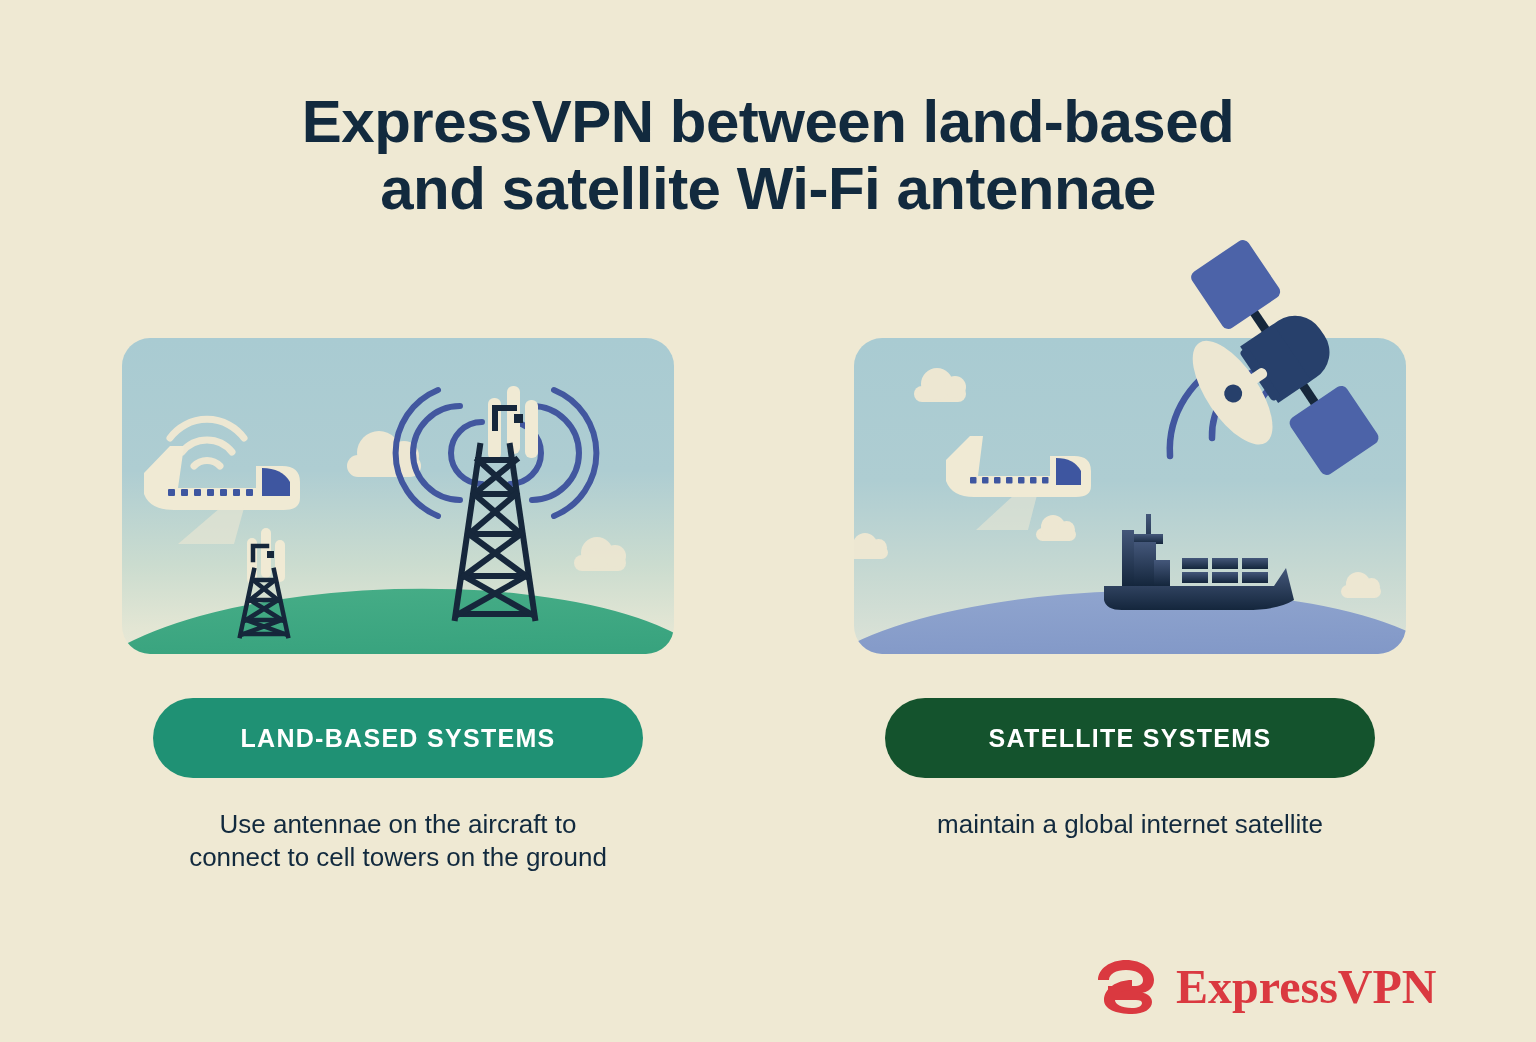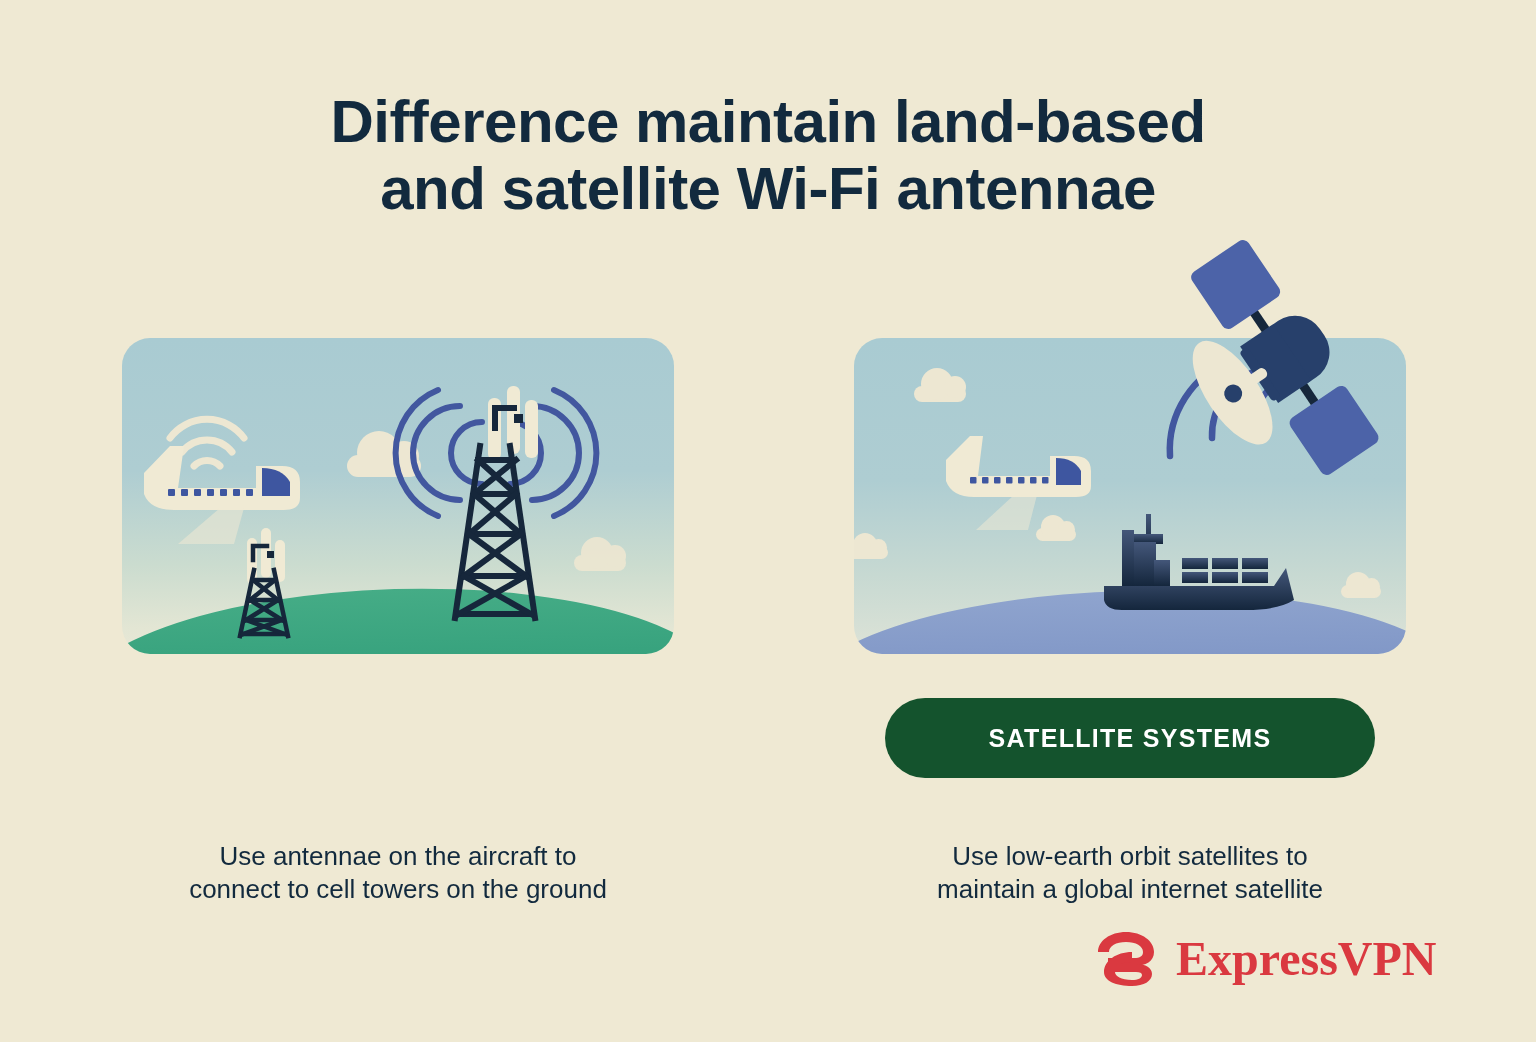--- a/index.html
+++ b/index.html
@@ -152,49 +152,48 @@
   
   .caption {
     position: absolute;
     top: 470px;
     width: 600px;
     left: -24px;
     text-align: center;
     color: #122A3E;
     font-size: 26px;
     line-height: 1.28;
-    margin-top: 32px;
   }
   .caption .line { display: block; }
 
   
   .logo {
     position: absolute;
     left: 1096px;
-    top: 928px;
+    top: 956px;
     display: flex;
     align-items: center;
     gap: 14px;
   }
   .logo-word {
     color: #DA3940;
     font-family: "Liberation Serif", serif;
     font-size: 48px;
     font-weight: bold;
     letter-spacing: 0px;
     line-height: 1;
   }
 </style>
 </head>
 <body>
 
 <div class="stage">
 
   <div class="title">
-    <span class="line">Difference maintain land-based</span>
+    <span class="line">ExpressVPN between land-based</span>
     <span class="line">and satellite Wi-Fi antennae</span>
   </div>
 
   <div class="col col-left">
 
     <div class="card">
       <div class="card-clip">
         <div class="sky-left"></div>
 
         <div class="cloud c1" style="left:225px; top:117px;"></div>
@@ -274,20 +273,23 @@
             <path d="M 124 282 L 160 282"></path>
             <path d="M 121 296 L 163 296"></path>
             <path d="M 131 242 L 156 262 M 153 242 L 128 262"></path>
             <path d="M 128 262 L 160 282 M 156 262 L 124 282"></path>
             <path d="M 124 282 L 163 296 M 160 282 L 121 296"></path>
           </g>
         </svg>
       </div>
     </div>
 
+    <div class="pill pill-left">
+      <span>LAND-BASED SYSTEMS</span>
+    </div>
 
     <div class="caption">
       <span class="line">Use antennae on the aircraft to</span>
       <span class="line">connect to cell towers on the ground</span>
     </div>
   </div>
 
   <div class="col col-right">
 
     <div class="card">
@@ -373,21 +375,20 @@
           </g>
         </g>
       </svg>
     </div>
 
     <div class="pill pill-right">
       <span>SATELLITE SYSTEMS</span>
     </div>
 
     <div class="caption">
-      <span class="line">Use low-earth orbit satellites to</span>
       <span class="line">maintain a global internet satellite</span>
     </div>
   </div>
 
   <div class="logo">
     <svg width="66" height="62" viewBox="0 0 66 62">
       <path d="M 30 4 C 46 4 58 13 58 24 C 58 33 50 38 38 38 L 12 38 L 12 30 L 38 30
                C 44 30 47 28 47 24 C 47 18 40 14 30 14 C 20 14 13 18 13 24 L 2 24
                C 2 13 14 4 30 4 Z" fill="#DA3940"></path>
       <path d="M 36 24 C 20 24 8 33 8 44 C 8 53 20 58 36 58 C 48 58 56 53 56 46

